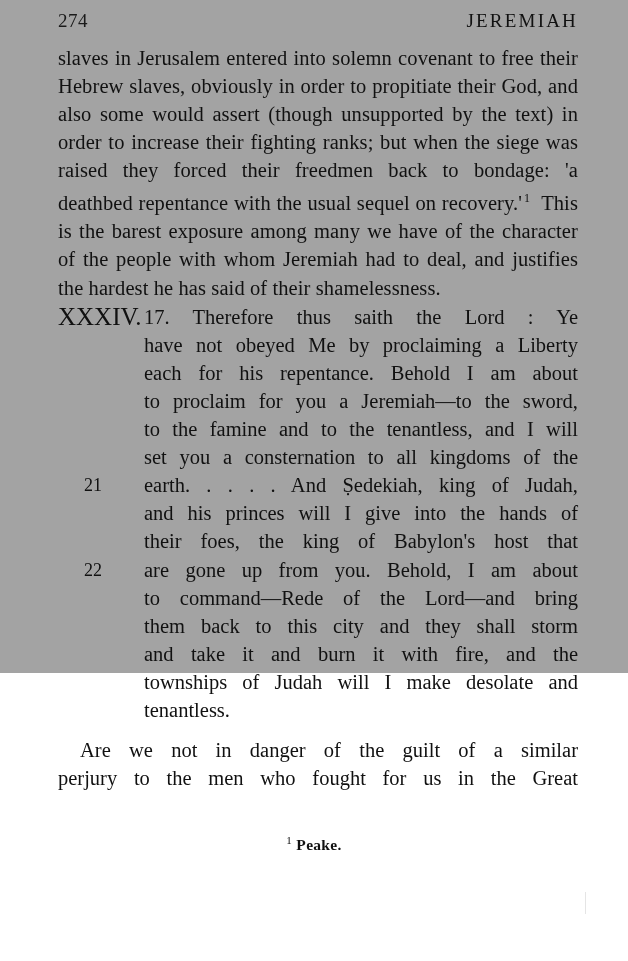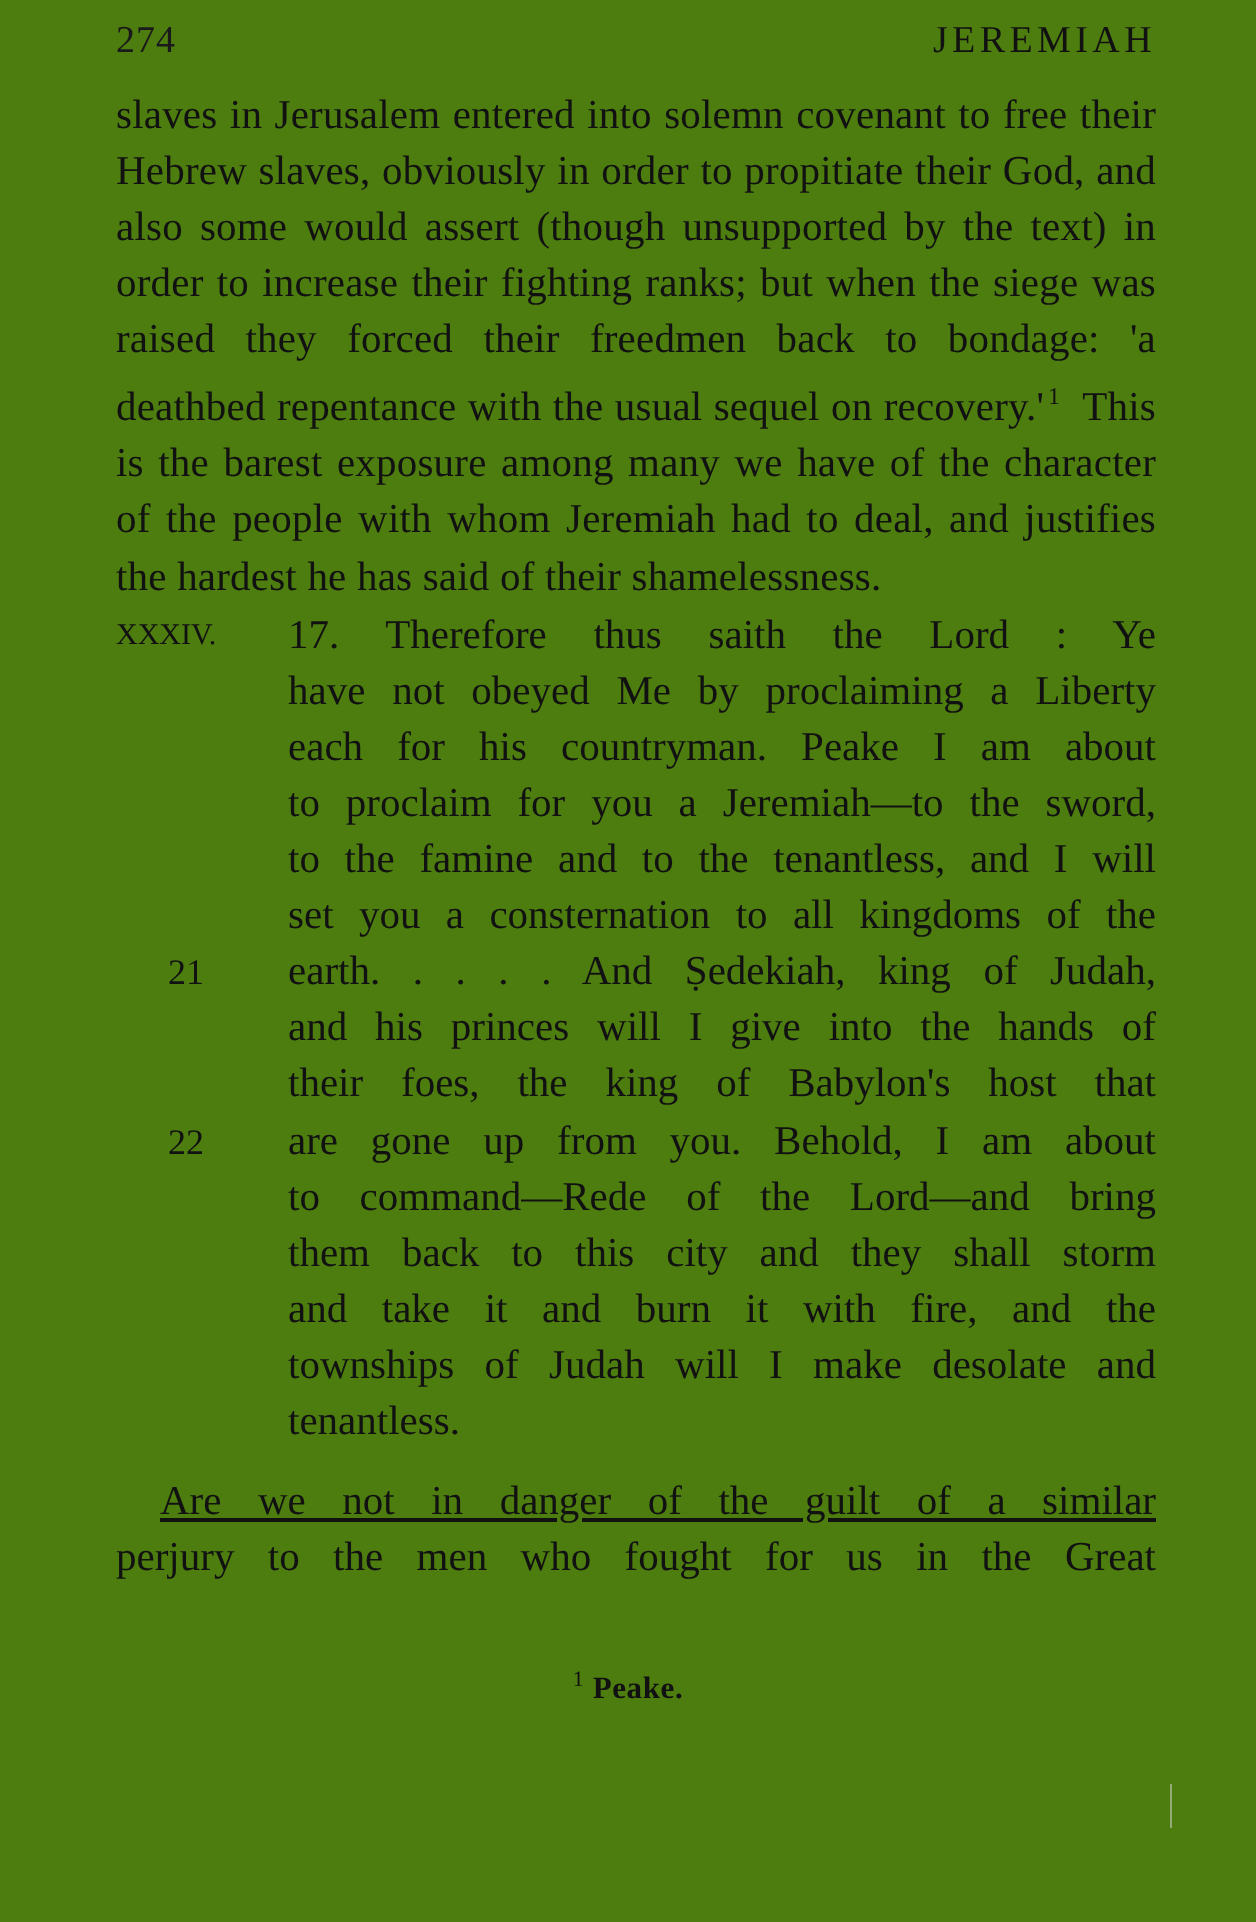--- a/index.html
+++ b/index.html
@@ -12,22 +12,22 @@
     height: 961px;
     position: relative;
     font-family: "Liberation Serif", "DejaVu Serif", serif;
     color: #0d0d0d;
     overflow: hidden;
   }
   .page {
     position: absolute;
     left: 0; top: 0;
     width: 628px;
-    height: 961px;
-    background: #4d7c0f;
+    height: 673px;
+    background: #a3a3a3;
   }
   .header {
     position: absolute;
     left: 58px;
     top: 8px;
     width: 520px;
     height: 28px;
   }
   .folio {
     position: absolute;
@@ -74,21 +74,21 @@
     text-align: justify;
     color: #111;
     min-height: 28.1px;
   }
   .verse-line .hang {
     position: absolute;
     left: 0;
     top: 0;
     width: 52px;
     text-align: left;
-    font-size: 15px;
+    font-size: 25px;
   }
   .verse-line .num {
     position: absolute;
     left: 0;
     top: 0;
     width: 44px;
     text-align: right;
     font-size: 18px;
   }
   .verse-line .txt {
@@ -109,21 +109,20 @@
   .closing p {
     margin: 0;
     font-size: 20.5px;
     line-height: 28.1px;
     color: #111;
   }
   .closing .l1 {
     text-indent: 22px;
     text-align: justify;
     text-align-last: justify;
-    text-decoration: underline;
   }
   .closing .l2 {
     text-align: justify;
     text-align-last: justify;
   }
   .footnote {
     position: absolute;
     left: 0;
     right: 0;
     top: 834px;
@@ -168,21 +167,21 @@
       <div class="verse-line">
         <span class="hang">XXXIV.</span>
         <span class="txt just">17. Therefore thus saith the Lord : Ye</span>
       </div>
 
       <div class="verse-line">
         <span class="txt just">have not obeyed Me by proclaiming a Liberty</span>
       </div>
 
       <div class="verse-line">
-        <span class="txt just">each for his countryman.   Peake I am about</span>
+        <span class="txt just">each for his repentance.   Behold I am about</span>
       </div>
 
       <div class="verse-line">
         <span class="txt just">to proclaim for you a Jeremiah—to the sword,</span>
       </div>
 
       <div class="verse-line">
         <span class="txt just">to the famine and to the tenantless, and I will</span>
       </div>
 

